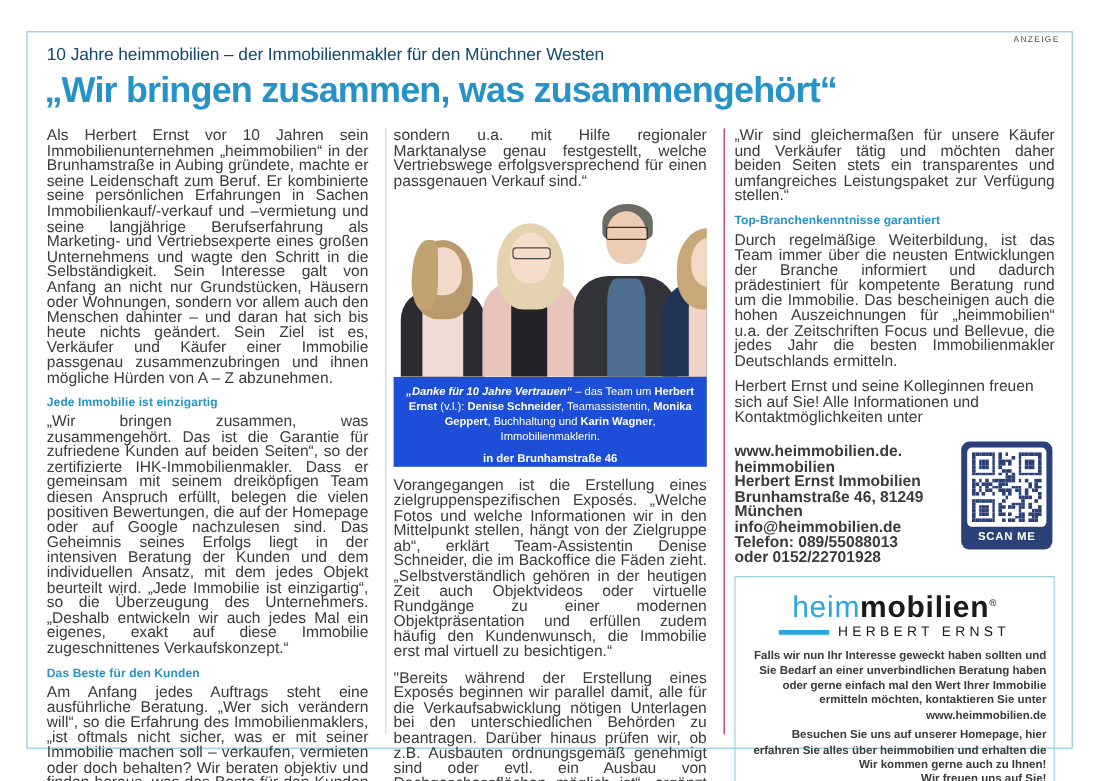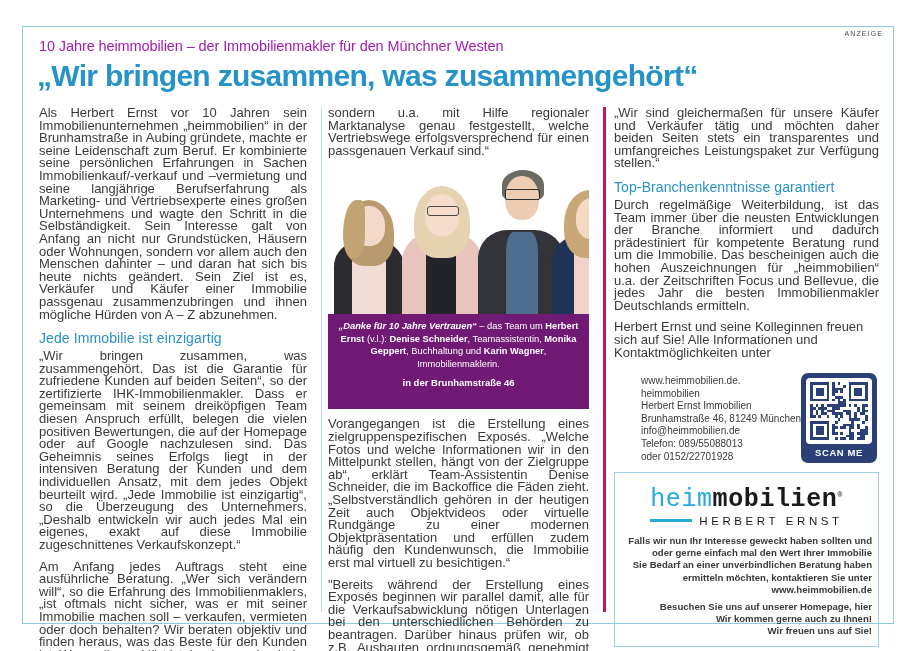--- a/index.html
+++ b/index.html
@@ -31,21 +31,21 @@
     font-size: 7px;
     letter-spacing: 1.1px;
     color: #4a4a4a;
     font-family: "Liberation Sans", sans-serif;
   }
   .kicker {
     position: absolute;
     left: 16px;
     top: 11px;
     font-size: 14.5px;
-    color: #a21caf;
+    color: #0c4a6e;
     letter-spacing: -0.1px;
     white-space: nowrap;
   }
   .headline {
     position: absolute;
     left: 14px;
     top: 32px;
     font-size: 30px;
     font-weight: bold;
     color: #2693c8;
@@ -62,34 +62,34 @@
     gap: 0;
   }
   .col {
     position: relative;
     box-sizing: border-box;
   }
   .col-1 { width: 282px; padding-right: 14px; }
   .col-2 { width: 282px; padding-right: 14px; padding-left: 6px;
            border-left: 1px solid #bcdfe9; }
   .col-3 { width: 276px; padding-left: 8px;
-           border-left: 3px solid #be185d; }
+           border-left: 1px solid #be185d; }
   p.body {
     margin: 0 0 9px 0;
     font-size: 13px;
     line-height: 12.6px;
     text-align: justify;
     color: #3a3a3a;
     hyphens: manual;
   }
   p.body.last { margin-bottom: 0; }
   h3.section-head {
     margin: 0 0 4px 0;
-    font-size: 14px;
-    font-weight: normal;
+    font-size: 10px;
+    font-weight: bold;
     color: #2693c8;
     letter-spacing: 0.1px;
   }
   
   .photo-block {
     position: relative;
     width: 100%;
     margin-bottom: 0;
   }
   .photo {
@@ -103,23 +103,23 @@
   .head {
     position: absolute;
     border-radius: 48% 48% 44% 44%;
   }
   .hair {
     position: absolute;
     border-radius: 50% 50% 40% 40%;
   }
   .body-sh { position: absolute; bottom: 0; border-radius: 34% 34% 0 0; }
   .caption {
-    background: #701a75;
+    background: #1d4ed8;
     color: #ffffff;
-    padding: 6px 8px 20px 8px;
+    padding: 6px 8px 0 8px;
     box-sizing: border-box;
     width: 100%;
   }
   .caption .line {
     font-size: 9.3px;
     line-height: 12.4px;
     text-align: center;
     font-weight: bold;
   }
   .caption .reg { font-weight: normal; }
@@ -130,26 +130,25 @@
     line-height: 12.4px;
     text-align: center;
     font-weight: bold;
   }
   
   .contact-wrap {
     position: relative;
     margin-top: 2px;
   }
   .contact-lines {
-    font-size: 10px;
+    font-size: 13px;
     line-height: 12.6px;
-    font-weight: normal;
+    font-weight: bold;
     color: #3a3a3a;
     width: 170px;
-    margin-left: 27px;
   }
   .qr-badge {
     position: absolute;
     right: 2px;
     top: -2px;
     width: 76px;
     background: #2b4076;
     border-radius: 7px;
     padding: 5px 5px 2px 5px;
     box-sizing: border-box;
@@ -184,21 +183,20 @@
     box-sizing: border-box;
     padding: 8px 6px 8px 6px;
     text-align: center;
   }
   .logo-word {
     font-size: 25px;
     letter-spacing: 0.6px;
     line-height: 27px;
     position: relative;
     display: inline-block;
-    font-family: Liberation Mono, monospace;
   }
   .logo-heim { color: #27a8dd; font-weight: normal; }
   .logo-mob { color: #1a1a1a; font-weight: bold; }
   .logo-reg {
     font-size: 8px;
     vertical-align: super;
     color: #1a1a1a;
   }
   .logo-sub-row {
     display: flex;
@@ -236,20 +234,21 @@
 
   <div class="kicker">10 Jahre heimmobilien –  der Immobilienmakler für den Münchner Westen</div>
   <div class="headline">„Wir bringen zusammen, was zusammengehört“</div>
 
   <div class="columns">
 
     <div class="col col-1">
       <p class="body">Als Herbert Ernst vor 10 Jahren sein Immobilienunternehmen „heimmobilien“ in der Brunhamstraße in Aubing gründete, machte er seine Leidenschaft zum Beruf. Er kombinierte seine persönlichen Erfahrungen in Sachen Immobilienkauf/-verkauf und –vermietung und seine langjährige Berufserfahrung als Marketing- und Vertriebsexperte eines großen Unternehmens und wagte den Schritt in die Selbständigkeit. Sein Interesse galt von Anfang an nicht nur Grundstücken, Häusern oder Wohnungen, sondern vor allem auch den Menschen dahinter – und daran hat sich bis heute nichts geändert. Sein Ziel ist es, Verkäufer und Käufer einer Immobilie passgenau zusammenzubringen und ihnen mögliche Hürden von A – Z abzunehmen.</p>
       <h3 class="section-head">Jede Immobilie ist einzigartig</h3>
       <p class="body">„Wir bringen zusammen, was zusammengehört. Das ist die Garantie für zufriedene  Kunden auf beiden Seiten“, so der zertifizierte IHK-Immobilienmakler. Dass er gemeinsam mit seinem dreiköpfigen Team diesen Anspruch erfüllt, belegen die vielen positiven Bewertungen, die auf der Homepage oder auf Google nachzulesen sind. Das Geheimnis seines Erfolgs liegt in der intensiven Beratung der Kunden und dem individuellen Ansatz, mit dem jedes Objekt beurteilt wird. „Jede Immobilie ist einzigartig“, so die Überzeugung des Unternehmers. „Deshalb entwickeln wir auch  jedes Mal ein eigenes, exakt auf diese Immobilie zugeschnittenes Verkaufskonzept.“</p>
+      <h3 class="section-head">Das Beste für den Kunden</h3>
       <p class="body last">Am Anfang jedes Auftrags steht eine ausführliche Beratung. „Wer sich verändern will“,  so die Erfahrung des Immobilienmaklers, „ist oftmals nicht sicher, was er mit seiner Immobilie machen soll – verkaufen, vermieten oder doch behalten? Wir beraten objektiv und finden heraus, was das Beste für den Kunden ist. Wenn alles geklärt ist, beginnen wir mit der individuellen Vermarktung. Dabei wird das Objekt nicht wahllos im Internet angeboten,</p>
     </div>
 
     <div class="col col-2">
       <p class="body">sondern u.a. mit Hilfe regionaler Marktanalyse genau festgestellt, welche Vertriebswege erfolgsversprechend für einen passgenauen Verkauf sind.“</p>
 
       <div class="photo-block">
         <div class="photo">
 
           <div class="person" style="left:4px; width:74px; height:120px;">
@@ -766,26 +765,27 @@
       </div>
 
       <div class="logo-box">
         <div class="logo-word"><span class="logo-heim">heim</span><span class="logo-mob">mobilien</span><span class="logo-reg">®</span></div>
         <div class="logo-sub-row">
           <span class="logo-rule"></span>
           <span class="logo-name">HERBERT ERNST</span>
         </div>
         <div class="cta">
           <div>Falls wir nun Ihr Interesse geweckt haben sollten und</div>
+          <div>Sie Bedarf an einer unverbindlichen Beratung haben</div>
           <div>oder gerne einfach mal den Wert Ihrer Immobilie</div>
-          <div>Sie Bedarf an einer unverbindlichen Beratung haben</div>
           <div>ermitteln möchten, kontaktieren Sie unter</div>
           <div>www.heimmobilien.de</div>
           <div style="height:4px;"></div>
           <div>Besuchen Sie uns auf unserer Homepage, hier</div>
+          <div>erfahren Sie alles über heimmobilien und erhalten die</div>
           <div>Wir kommen gerne auch zu Ihnen!</div>
           <div>Wir freuen uns auf Sie!</div>
         </div>
       </div>
     </div>
 
   </div>
 </div>
 
 </body></html>

